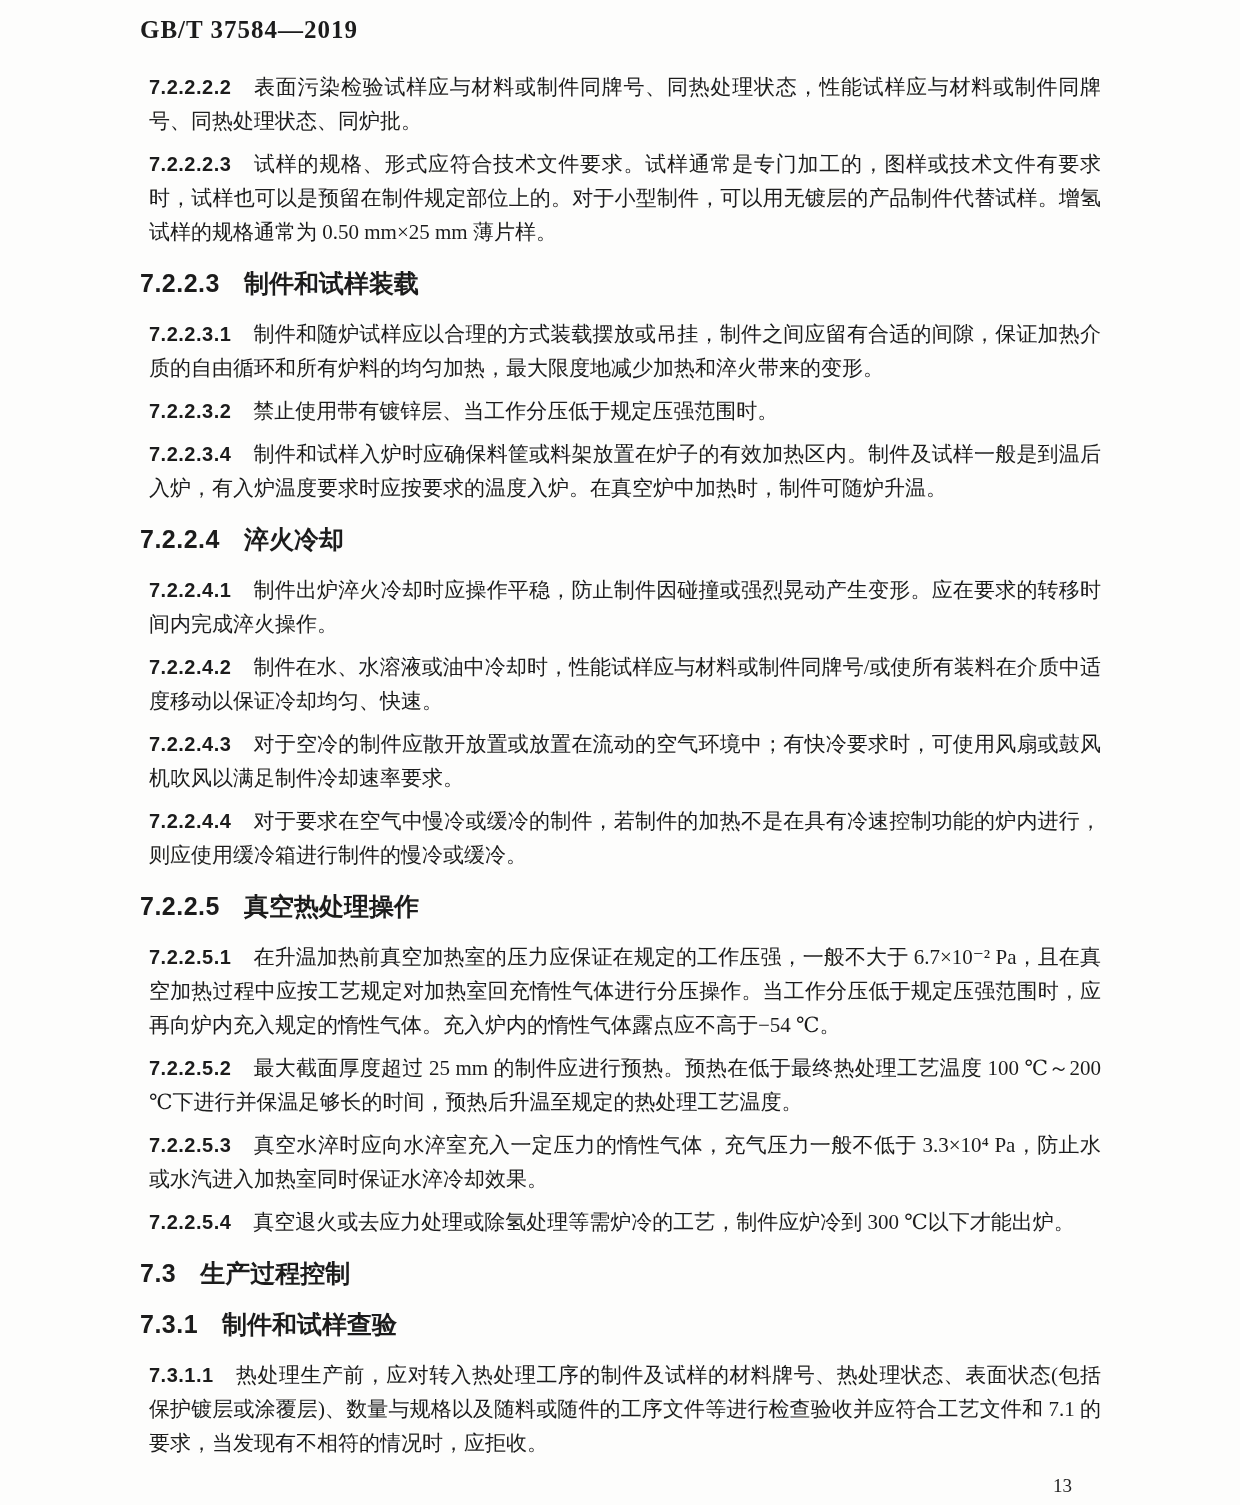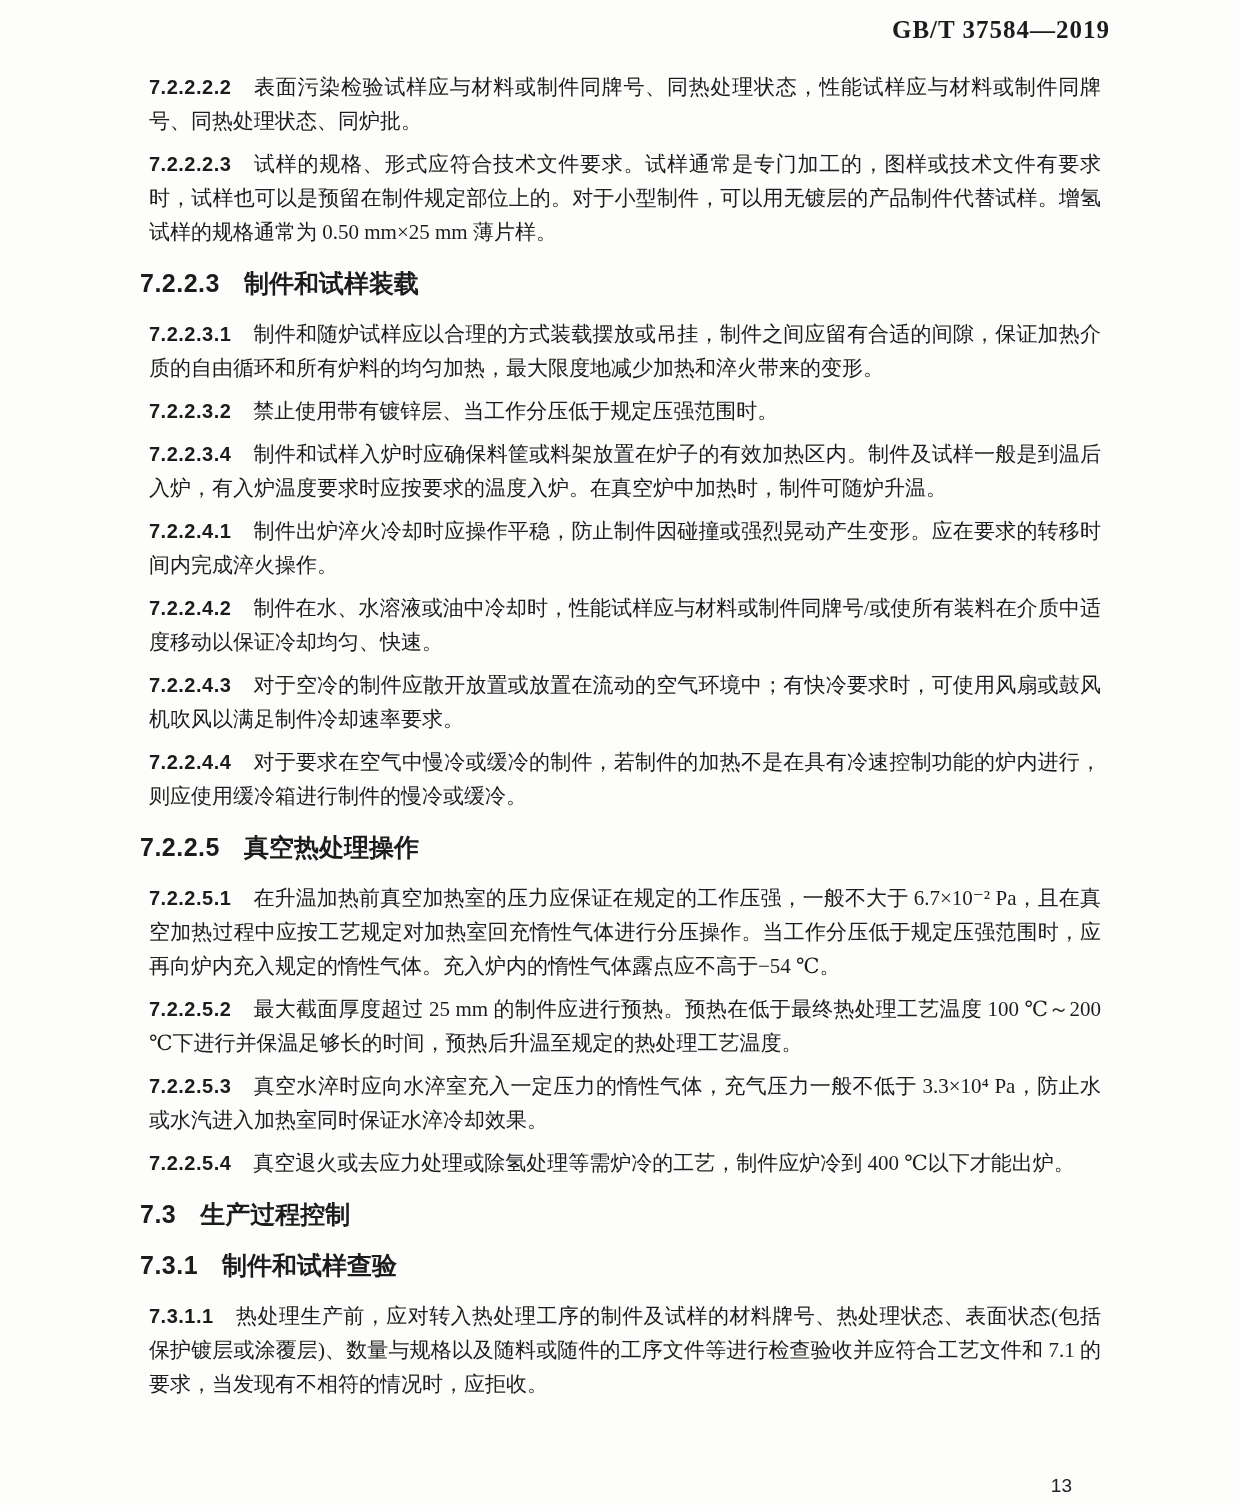--- a/index.html
+++ b/index.html
@@ -8,21 +8,20 @@
     width: 1240px;
     height: 1505px;
     box-sizing: border-box;
     background: #fdfdfc;
     color: #1c1c1c;
     padding: 14px 130px 0 140px;
     overflow: hidden;
     font-family: "Liberation Serif", "DejaVu Serif", serif;
   }
   .doc-header {
-    text-align: right;
     font-family: "Liberation Serif", "DejaVu Serif", serif;
     font-weight: 700;
     font-size: 25px;
     letter-spacing: 1px;
     line-height: 32px;
     margin: 0 0 24px 0;
   }
   .clause {
     font-size: 21px;
     line-height: 34px;
@@ -46,21 +45,21 @@
   }
   .heading .num {
     letter-spacing: 0.5px;
     margin-right: 24px;
     white-space: nowrap;
   }
   .page-number {
     position: absolute;
     right: 168px;
     bottom: 8px;
-    font-family: Liberation Sans, sans-serif;
+    font-family: Liberation Serif, serif;
     font-size: 19px;
     color: #222;
   }
 </style>
 </head>
 <body>
 
 <div class="page">
 
   <div class="doc-header">GB/T 37584—2019</div>
@@ -71,38 +70,39 @@
 
   <h4 class="heading"><span class="num">7.2.2.3</span><span>制件和试样装载</span></h4>
 
   <p class="clause"><span class="num">7.2.2.3.1</span><span>制件和随炉试样应以合理的方式装载摆放或吊挂，制件之间应留有合适的间隙，保证加热介质的自由循环和所有炉料的均匀加热，最大限度地减少加热和淬火带来的变形。</span></p>
 
   <p class="clause"><span class="num">7.2.2.3.2</span><span>禁止使用带有镀锌层、当工作分压低于规定压强范围时。</span></p>
 
 
   <p class="clause"><span class="num">7.2.2.3.4</span><span>制件和试样入炉时应确保料筐或料架放置在炉子的有效加热区内。制件及试样一般是到温后入炉，有入炉温度要求时应按要求的温度入炉。在真空炉中加热时，制件可随炉升温。</span></p>
 
+  <h4 class="heading"><span class="num">7.2.2.4</span><span>淬火冷却</span></h4>
 
   <p class="clause"><span class="num">7.2.2.4.1</span><span>制件出炉淬火冷却时应操作平稳，防止制件因碰撞或强烈晃动产生变形。应在要求的转移时间内完成淬火操作。</span></p>
 
   <p class="clause"><span class="num">7.2.2.4.2</span><span>制件在水、水溶液或油中冷却时，性能试样应与材料或制件同牌号/或使所有装料在介质中适度移动以保证冷却均匀、快速。</span></p>
 
   <p class="clause"><span class="num">7.2.2.4.3</span><span>对于空冷的制件应散开放置或放置在流动的空气环境中；有快冷要求时，可使用风扇或鼓风机吹风以满足制件冷却速率要求。</span></p>
 
   <p class="clause"><span class="num">7.2.2.4.4</span><span>对于要求在空气中慢冷或缓冷的制件，若制件的加热不是在具有冷速控制功能的炉内进行，则应使用缓冷箱进行制件的慢冷或缓冷。</span></p>
 
   <h4 class="heading"><span class="num">7.2.2.5</span><span>真空热处理操作</span></h4>
 
   <p class="clause"><span class="num">7.2.2.5.1</span><span>在升温加热前真空加热室的压力应保证在规定的工作压强，一般不大于 6.7×10⁻² Pa，且在真空加热过程中应按工艺规定对加热室回充惰性气体进行分压操作。当工作分压低于规定压强范围时，应再向炉内充入规定的惰性气体。充入炉内的惰性气体露点应不高于−54 ℃。</span></p>
 
   <p class="clause"><span class="num">7.2.2.5.2</span><span>最大截面厚度超过 25 mm 的制件应进行预热。预热在低于最终热处理工艺温度 100 ℃～200 ℃下进行并保温足够长的时间，预热后升温至规定的热处理工艺温度。</span></p>
 
   <p class="clause"><span class="num">7.2.2.5.3</span><span>真空水淬时应向水淬室充入一定压力的惰性气体，充气压力一般不低于 3.3×10⁴ Pa，防止水或水汽进入加热室同时保证水淬冷却效果。</span></p>
 
-  <p class="clause"><span class="num">7.2.2.5.4</span><span>真空退火或去应力处理或除氢处理等需炉冷的工艺，制件应炉冷到 400 ℃以下才能出炉。</span></p>
+  <p class="clause"><span class="num">7.2.2.5.4</span><span>真空退火或去应力处理或除氢处理等需炉冷的工艺，制件应炉冷到 300 ℃以下才能出炉。</span></p>
 
 
   <h3 class="heading"><span class="num">7.3</span><span>生产过程控制</span></h3>
 
   <h4 class="heading"><span class="num">7.3.1</span><span>制件和试样查验</span></h4>
 
   <p class="clause"><span class="num">7.3.1.1</span><span>热处理生产前，应对转入热处理工序的制件及试样的材料牌号、热处理状态、表面状态(包括保护镀层或涂覆层)、数量与规格以及随料或随件的工序文件等进行检查验收并应符合工艺文件和 7.1 的要求，当发现有不相符的情况时，应拒收。</span></p>
 
   <div class="page-number">13</div>
 

